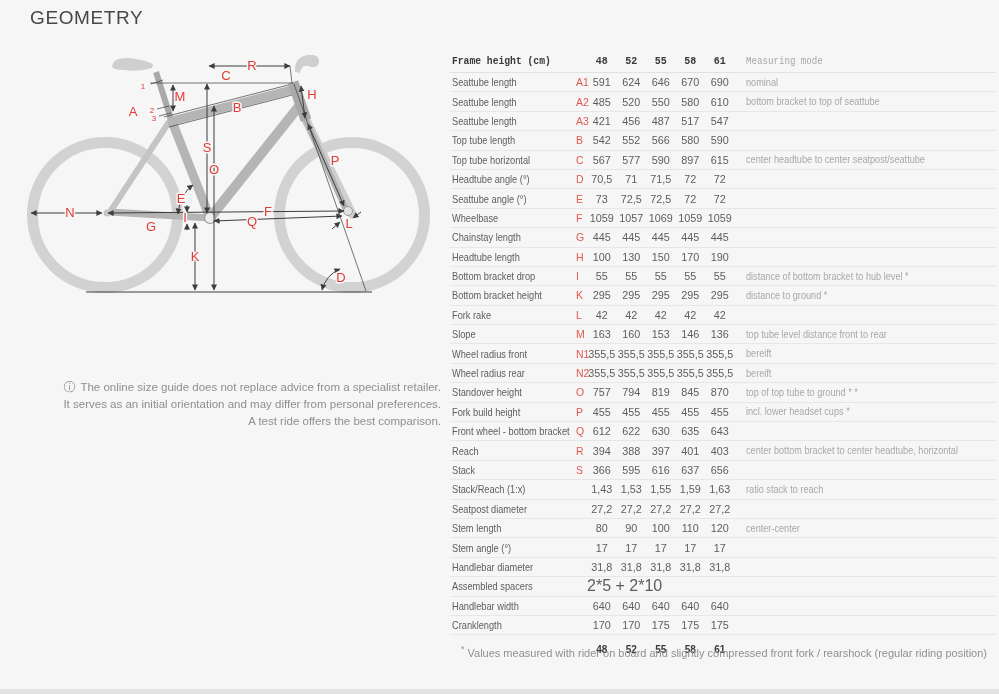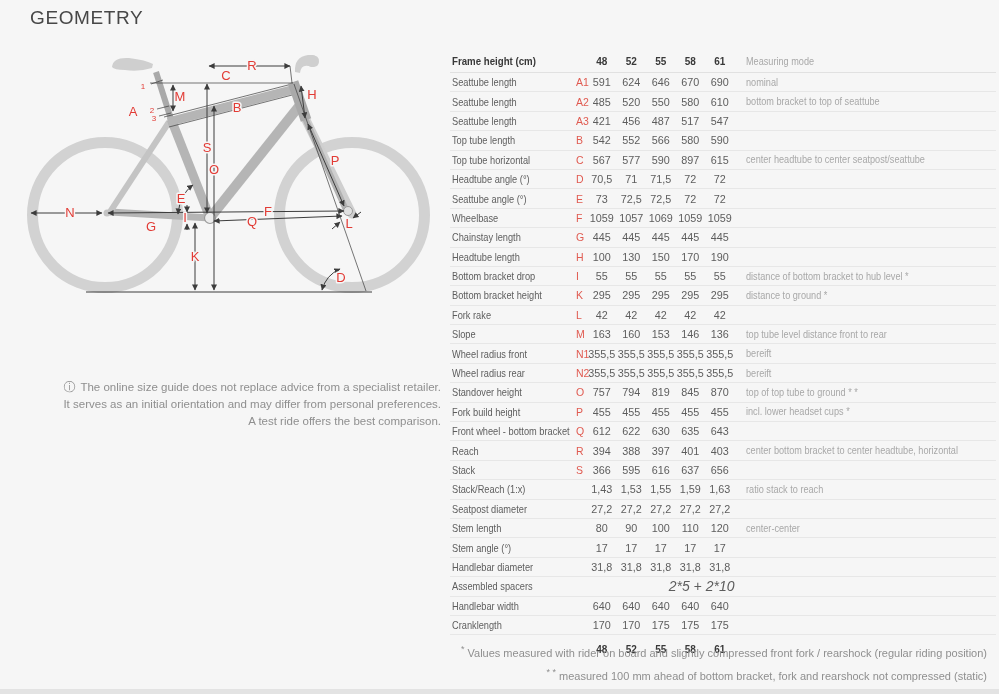--- a/index.html
+++ b/index.html
@@ -10,29 +10,29 @@
   .diagram{position:absolute;left:0;top:40px;}
 
   .note{position:absolute;left:57px;top:366px;width:384px;text-align:right;
         font-size:11.5px;color:#8f8f8f;line-height:1.52;}
   .note .ico{font-size:12px;color:#8f8f8f;margin-right:2px;}
 
   .gtable{position:absolute;left:450px;top:50px;width:546px;}
   .t-row{display:grid;grid-template-columns:126px 11px repeat(5,29.5px) 1fr;
          align-items:center;height:18.4px;border-bottom:1px solid #e7e7e7;
          font-size:10.5px;color:#5d5d5d;}
-  .t-head{height:22px;border-bottom:1px solid #e1e1e1;font-weight:bold;color:#393939;font-size:11px;}
+  .t-head{height:22px;border-bottom:1px solid #e1e1e1;font-weight:bold;color:#393939;font-size:11px;font-family:Liberation Mono, monospace;}
   .t-head .c-mode{font-weight:400;}
   .t-foot{border-bottom:none;height:28px;font-weight:bold;color:#393939;font-size:11px;}
   .c-label{padding-left:2px;white-space:nowrap;overflow:visible;}
   .c-code{color:#e05a50;white-space:nowrap;overflow:visible;}
   .c-val{text-align:center;font-size:10.8px;white-space:nowrap;}
   .t-head .c-val,.t-foot .c-val{font-size:10px;}
   .c-mode{color:#a8a8a8;padding-left:11px;font-size:10.4px;white-space:nowrap;overflow:visible;}
-  .c-span{grid-column:3/8;text-align:right;font-size:14px;white-space:nowrap;font-style:italic;}
+  .c-span{grid-column:3/8;text-align:left;font-size:16px;white-space:nowrap;}
   .fit{display:inline-block;white-space:nowrap;transform:scaleX(.88);transform-origin:0 50%;}
 
   .footnotes{position:absolute;right:12px;top:644px;text-align:right;
              font-size:11px;color:#8f8f8f;}
   .fn-line{margin-bottom:8px;}
   .fn-line sup{font-size:9px;margin-right:3px;}
 
   .bottom-strip{position:absolute;left:0;bottom:0;width:100%;height:5px;background:#e3e3e3;}
 
   .dlabel{fill:#e23b35;font-family:"Liberation Sans",sans-serif;
@@ -435,17 +435,16 @@
         <div class="c-val"><span>52</span></div>
         <div class="c-val"><span>55</span></div>
         <div class="c-val"><span>58</span></div>
         <div class="c-val"><span>61</span></div>
         <div class="c-mode"></div>
       </div>
     </div>
 
   <div class="footnotes">
       <div class="fn-line"><sup>*</sup><span>Values measured with rider on board and slightly compressed front fork / rearshock (regular riding position)</span></div>
-      <div class="fn-line"><sup>* *</sup><span>measured 100 mm ahead of bottom bracket, fork and rearshock not compressed (static)</span></div>
     </div>
 
   <div class="bottom-strip"></div>
 </div>
 
 </body></html>

